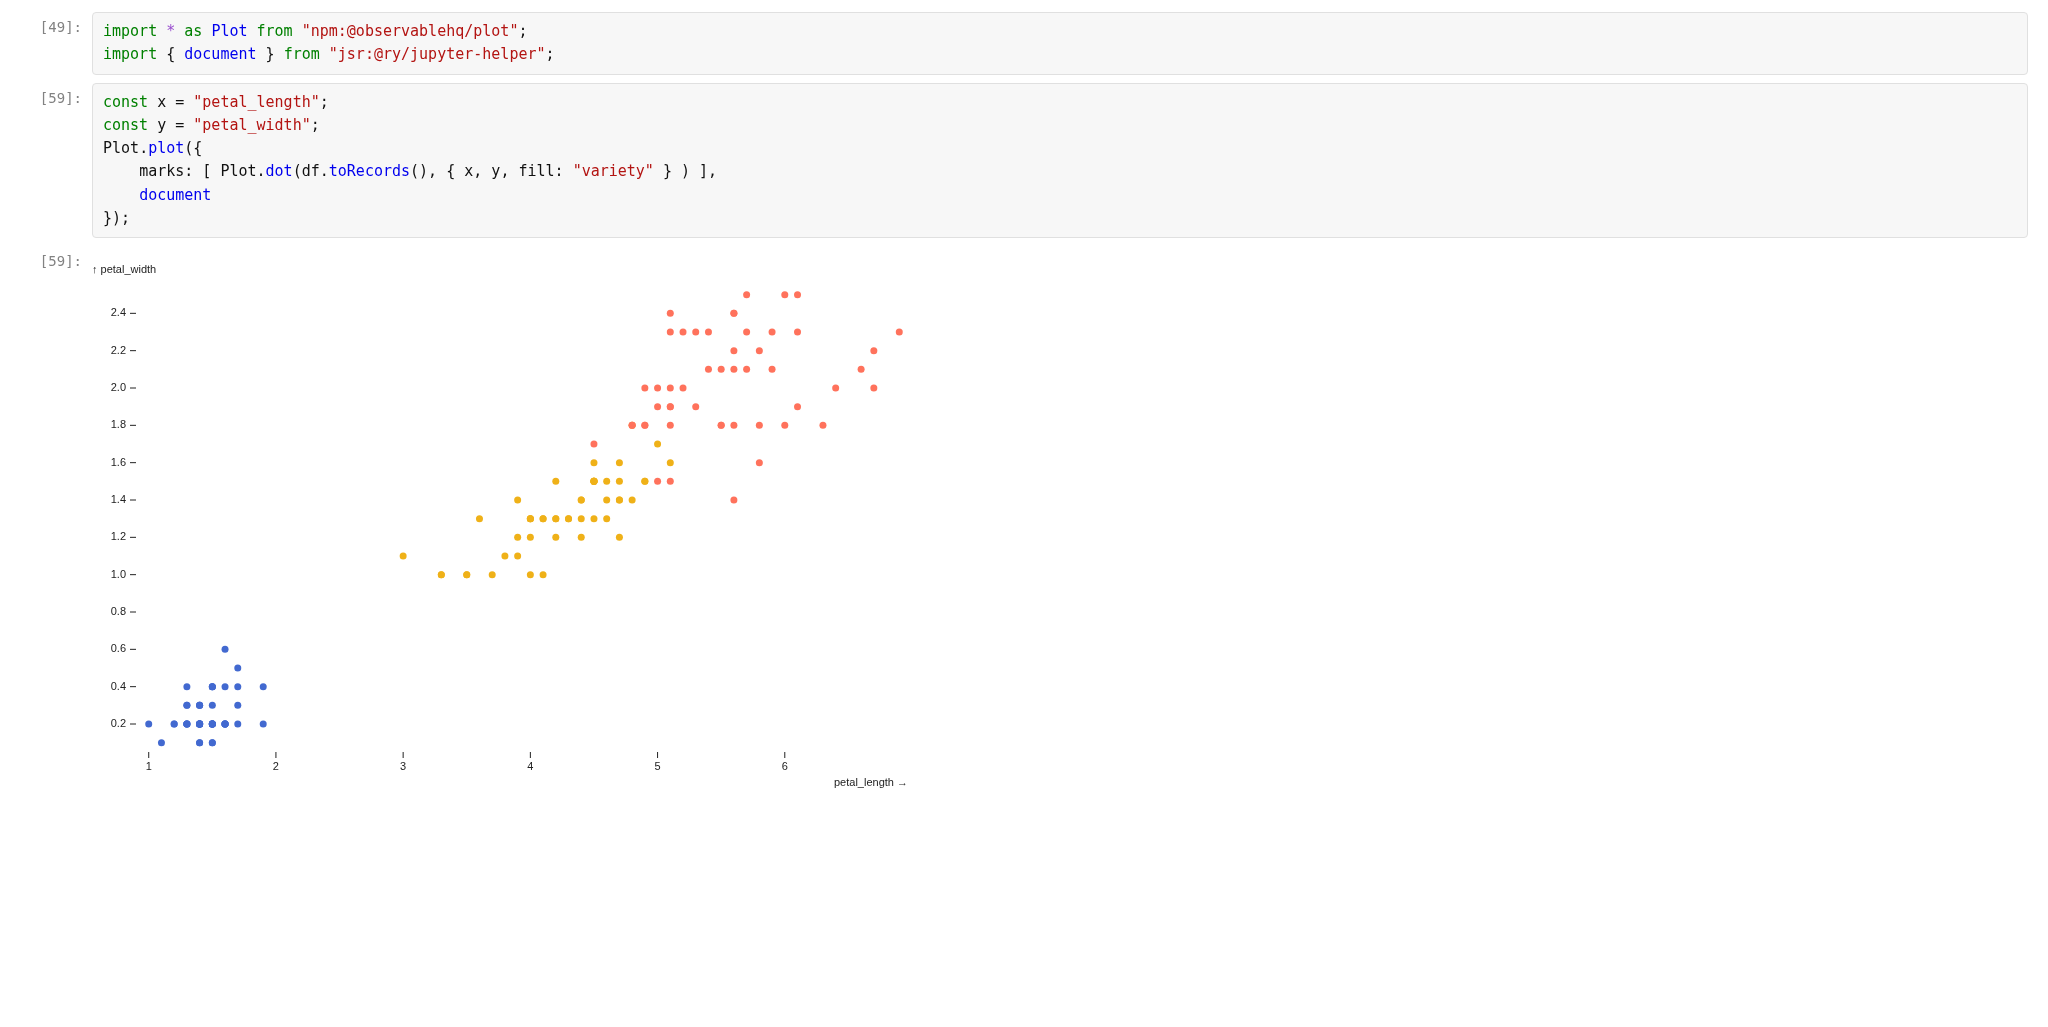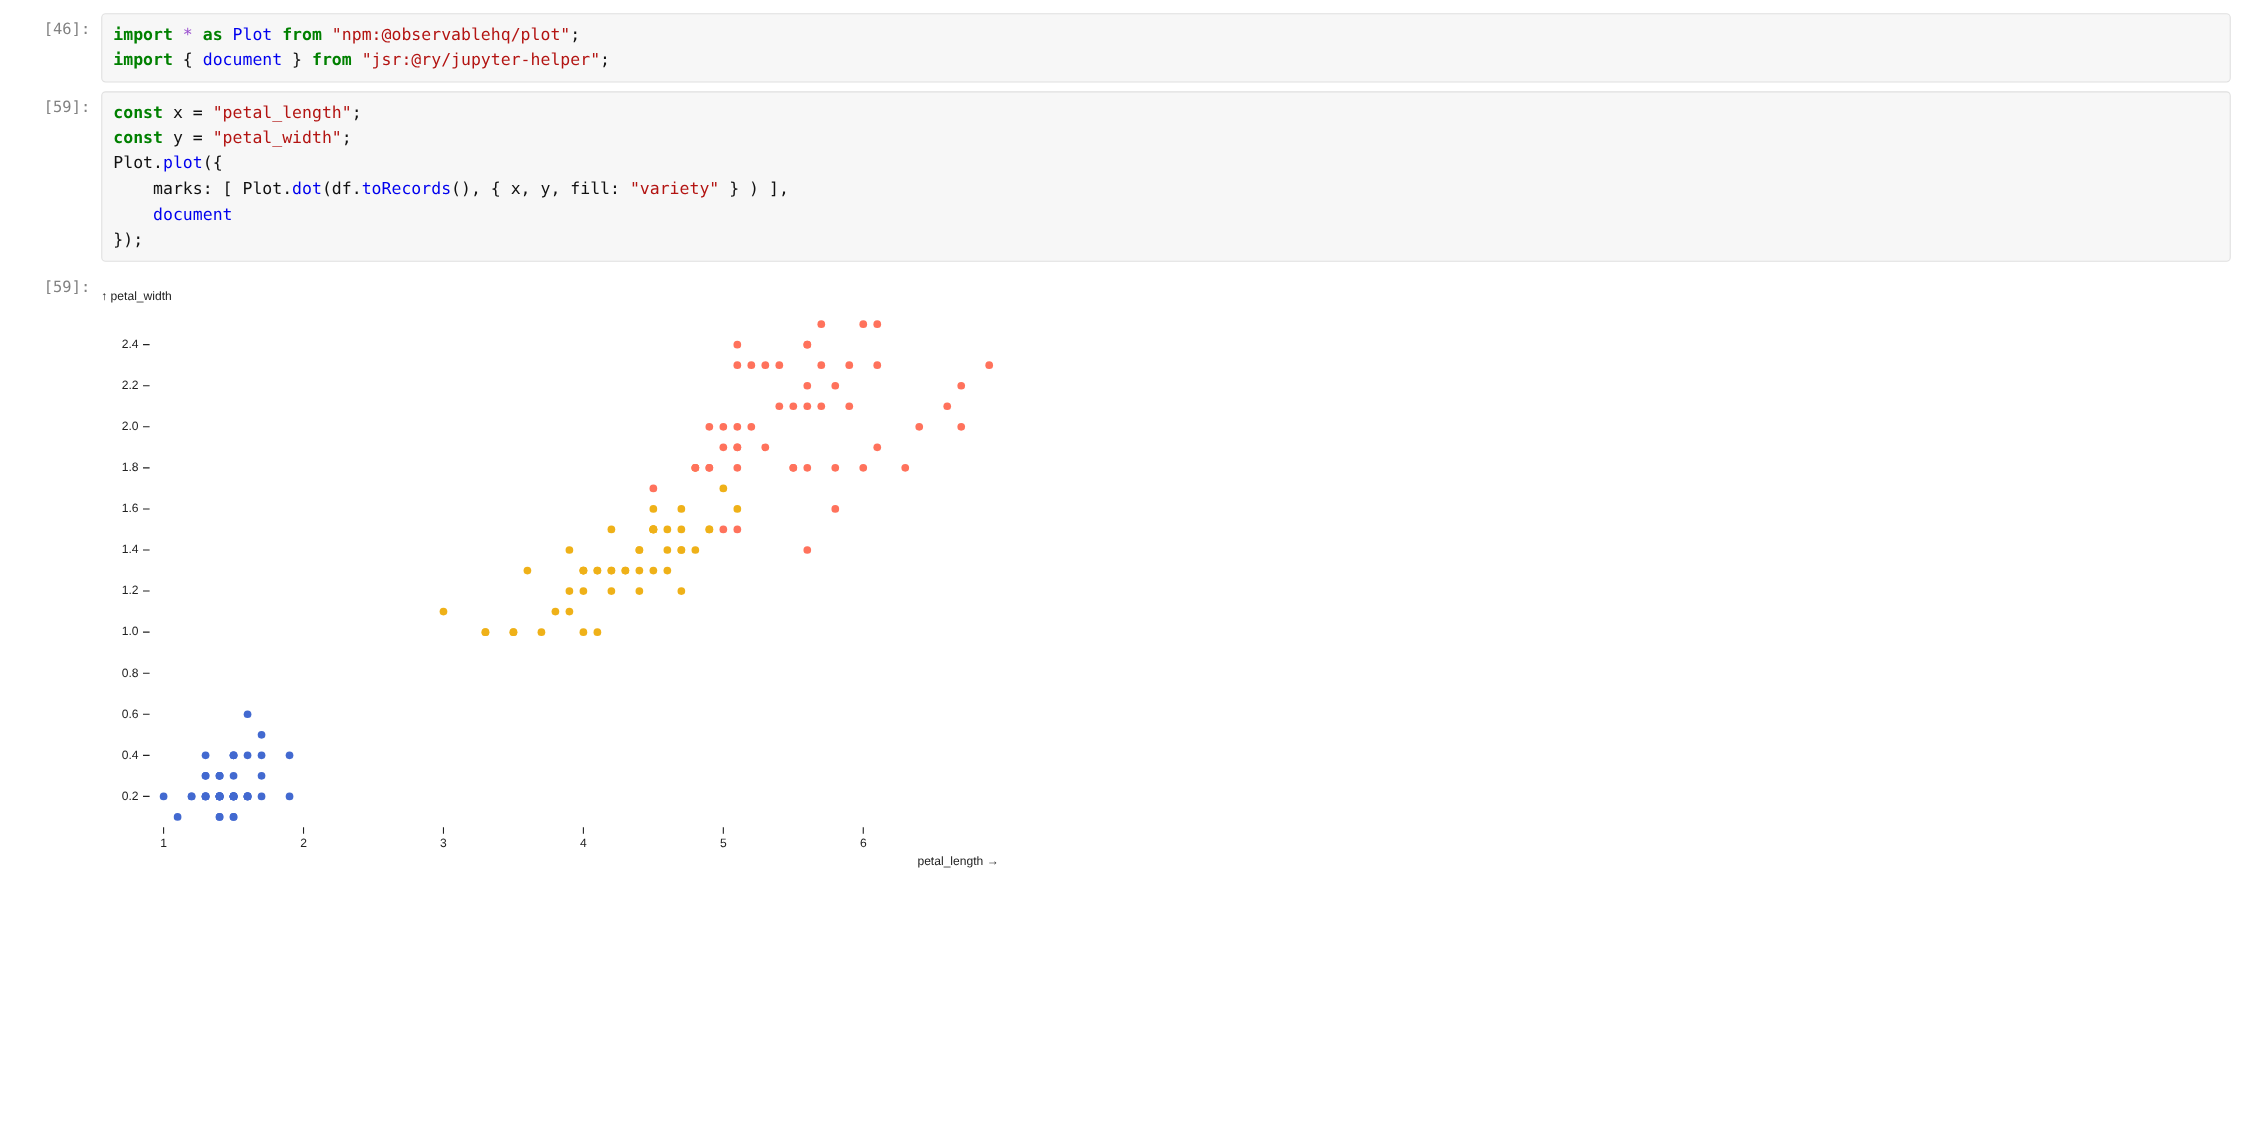--- a/index.html
+++ b/index.html
@@ -29,21 +29,21 @@
       font-size: 15px;
       line-height: 1.55;
       white-space: pre;
       overflow-x: auto;
     }
     .output-area {
       flex: 1;
       padding: 0;
     }
     
-    .kw { color: #008000; font-weight: bold; }       
+    .kw { color: #008000; font-weight: normal; }       
     .op { color: #9a4fcf; }                            
     .ident-blue { color: #0000ee; }                    
     .str { color: #b31412; }                           
     .plain { color: #111; }
     .punct { color: #111; }
     .chart-wrap { position: relative; margin-top: 16px; }
     svg { display: block; }
     .axis-label {
       font-family: -apple-system, BlinkMacSystemFont, "Segoe UI", Helvetica, Arial, sans-serif;
       font-size: 11px;
@@ -55,21 +55,21 @@
       fill: #222;
     }
     .tick-line { stroke: #222; stroke-width: 1; }
   </style>
 </head>
 <body>
 
 <div class="nb">
 
   <div class="cell">
-    <div class="prompt">[46]:</div>
+    <div class="prompt">[49]:</div>
     <div class="input-area"><span class="kw">import</span> <span class="op">*</span> <span class="kw">as</span> <span class="ident-blue">Plot</span> <span class="kw">from</span> <span class="str">"npm:@observablehq/plot"</span><span class="punct">;</span>
 <span class="kw">import</span> <span class="punct">{</span> <span class="ident-blue">document</span> <span class="punct">}</span> <span class="kw">from</span> <span class="str">"jsr:@ry/jupyter-helper"</span><span class="punct">;</span></div>
   </div>
 
   <div class="cell">
     <div class="prompt">[59]:</div>
     <div class="input-area" id="code2"><span class="kw">const</span> <span class="plain">x</span> <span class="punct">=</span> <span class="str">"petal_length"</span><span class="punct">;</span>
 <span class="kw">const</span> <span class="plain">y</span> <span class="punct">=</span> <span class="str">"petal_width"</span><span class="punct">;</span>
 <span class="plain">Plot</span><span class="punct">.</span><span class="ident-blue">plot</span><span class="punct">({</span>
     <span class="plain">marks</span><span class="punct">: [ </span><span class="plain">Plot</span><span class="punct">.</span><span class="ident-blue">dot</span><span class="punct">(</span><span class="plain">df</span><span class="punct">.</span><span class="ident-blue">toRecords</span><span class="punct">(), { </span><span class="plain">x</span><span class="punct">, </span><span class="plain">y</span><span class="punct">, </span><span class="plain">fill</span><span class="punct">: </span><span class="str">"variety"</span><span class="punct"> } ) ],</span>

